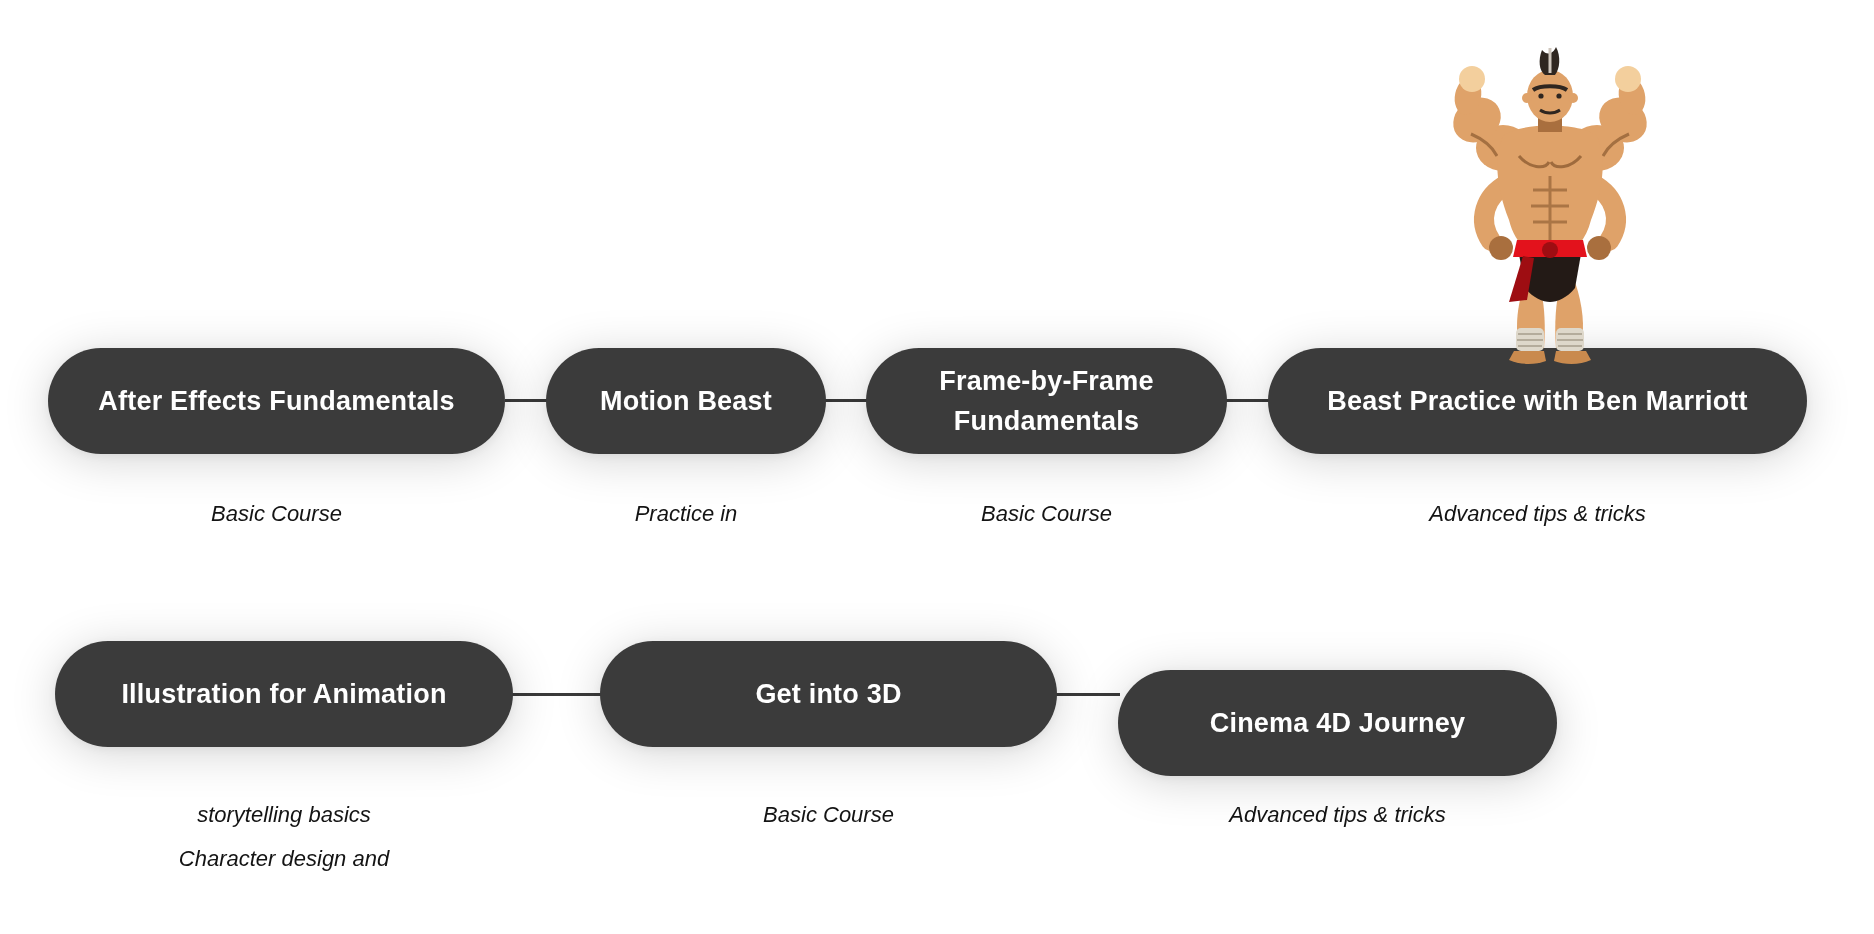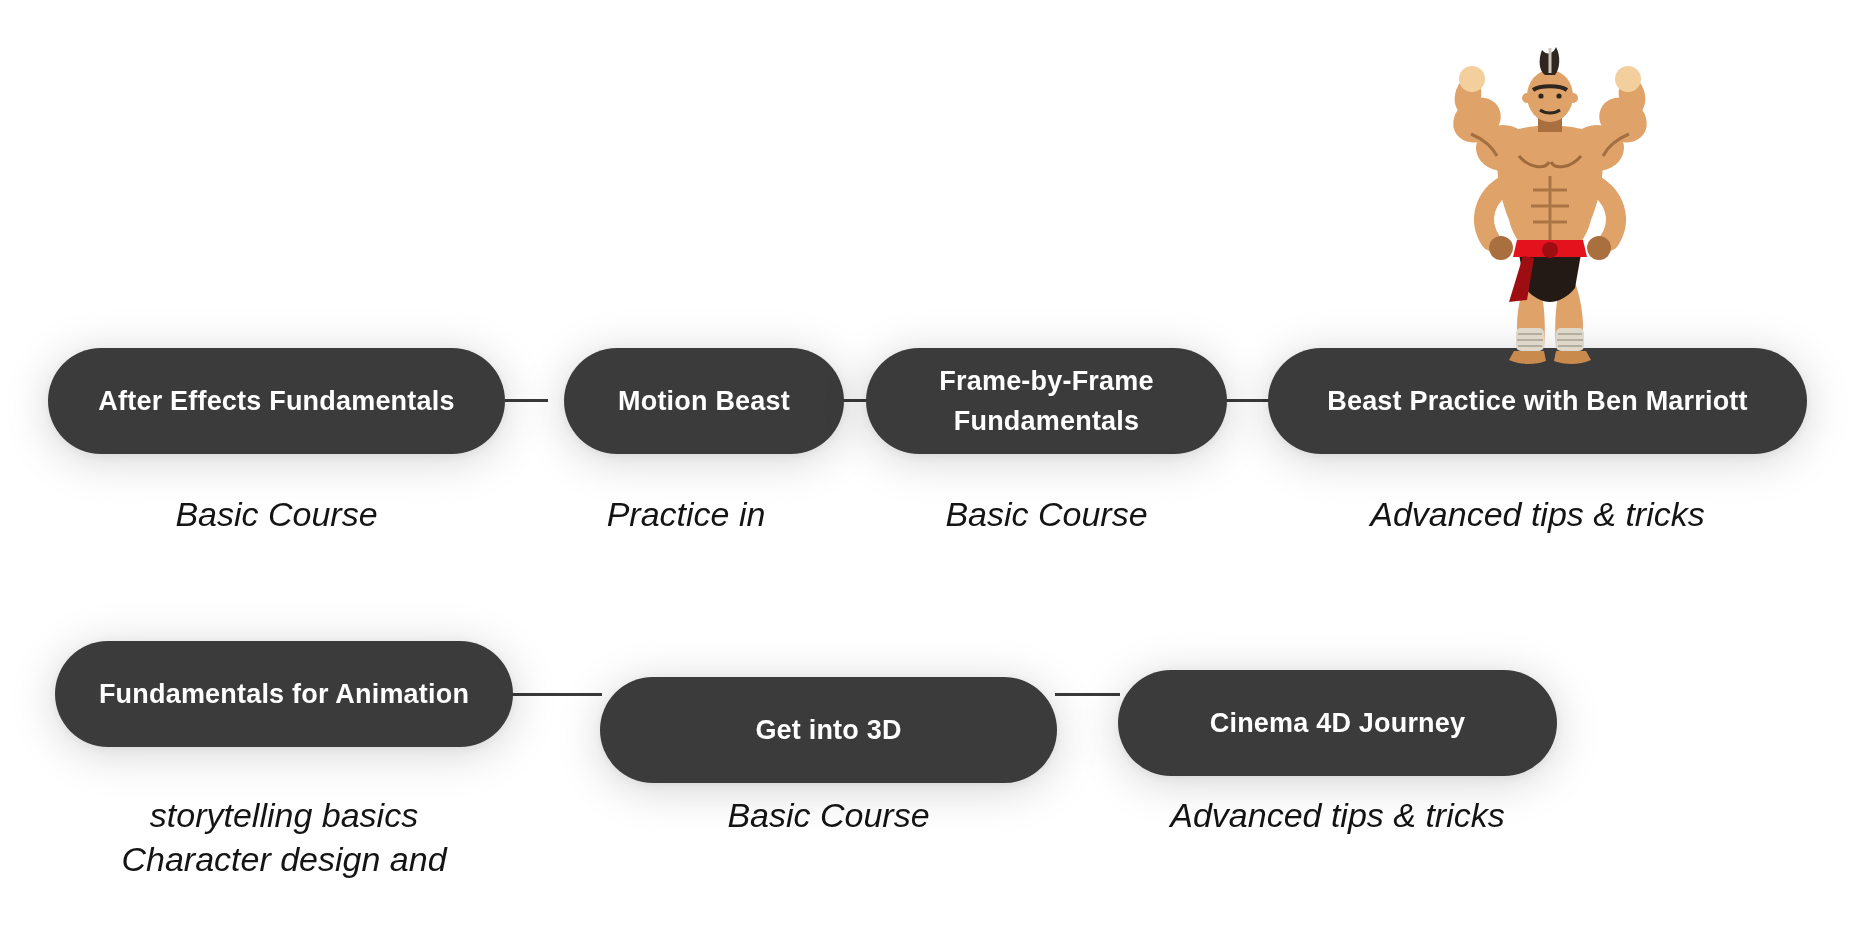--- a/index.html
+++ b/index.html
@@ -13,34 +13,34 @@
   }
   .pill{
     position:absolute;height:106px;border-radius:53px;background:var(--node-bg);
     color:var(--node-text);display:flex;flex-direction:column;align-items:center;justify-content:center;
     text-align:center;font-size:27px;font-weight:700;letter-spacing:.2px;
     box-shadow:0 6px 46px rgba(0,0,0,.17),0 2px 10px rgba(0,0,0,.05);
     cursor:pointer;z-index:2;
   }
   .pill .line{display:block;line-height:40px;}
   .n1{left:48px;top:348px;width:457px}
-  .n2{left:564px;top:348px;width:280px}
+  .n2{left:546px;top:348px;width:280px}
   .n3{left:866px;top:348px;width:361px}
   .n4{left:1268px;top:348px;width:539px}
   .n5{left:55px;top:641px;width:458px}
-  .n6{left:600px;top:677px;width:457px}
+  .n6{left:600px;top:641px;width:457px}
   .n7{left:1118px;top:670px;width:439px}
   .connector{position:absolute;height:3px;background:var(--connector);z-index:1;}
   .c1{left:505px;top:399px;width:43px}
   .c2{left:824px;top:399px;width:44px}
   .c3{left:1225px;top:399px;width:45px}
   .c4{left:511px;top:693px;width:91px}
   .c5{left:1055px;top:693px;width:65px}
   .caption{
-    position:absolute;font-style:italic;font-size:34px;line-height:44px;
+    position:absolute;font-style:italic;font-size:22px;line-height:44px;
     color:var(--caption-text);text-align:center;z-index:1;
   }
   .p1{left:48px;top:492px;width:457px}
   .p2{left:546px;top:492px;width:280px}
   .p3{left:866px;top:492px;width:361px}
   .p4{left:1268px;top:492px;width:539px}
   .p5{left:55px;top:793px;width:458px}
   .p6{left:600px;top:793px;width:457px}
   .p7{left:1118px;top:793px;width:439px}
   .mascot{position:absolute;left:1441px;top:44px;width:218px;height:322px;z-index:5;}
@@ -77,21 +77,21 @@
     <div>Practice in</div>
   </div>
   <div class="caption p3">
     <div>Basic Course</div>
   </div>
   <div class="caption p4">
     <div>Advanced tips &amp; tricks</div>
   </div>
 
   <div class="pill n5">
-    <span class="line">Fundamentals for Animation</span>
+    <span class="line">Illustration for Animation</span>
   </div>
   <div class="pill n6">
     <span class="line">Get into 3D</span>
   </div>
   <div class="pill n7">
     <span class="line">Cinema 4D Journey</span>
   </div>
 
   <div class="caption p5">
     <div>storytelling basics</div>

